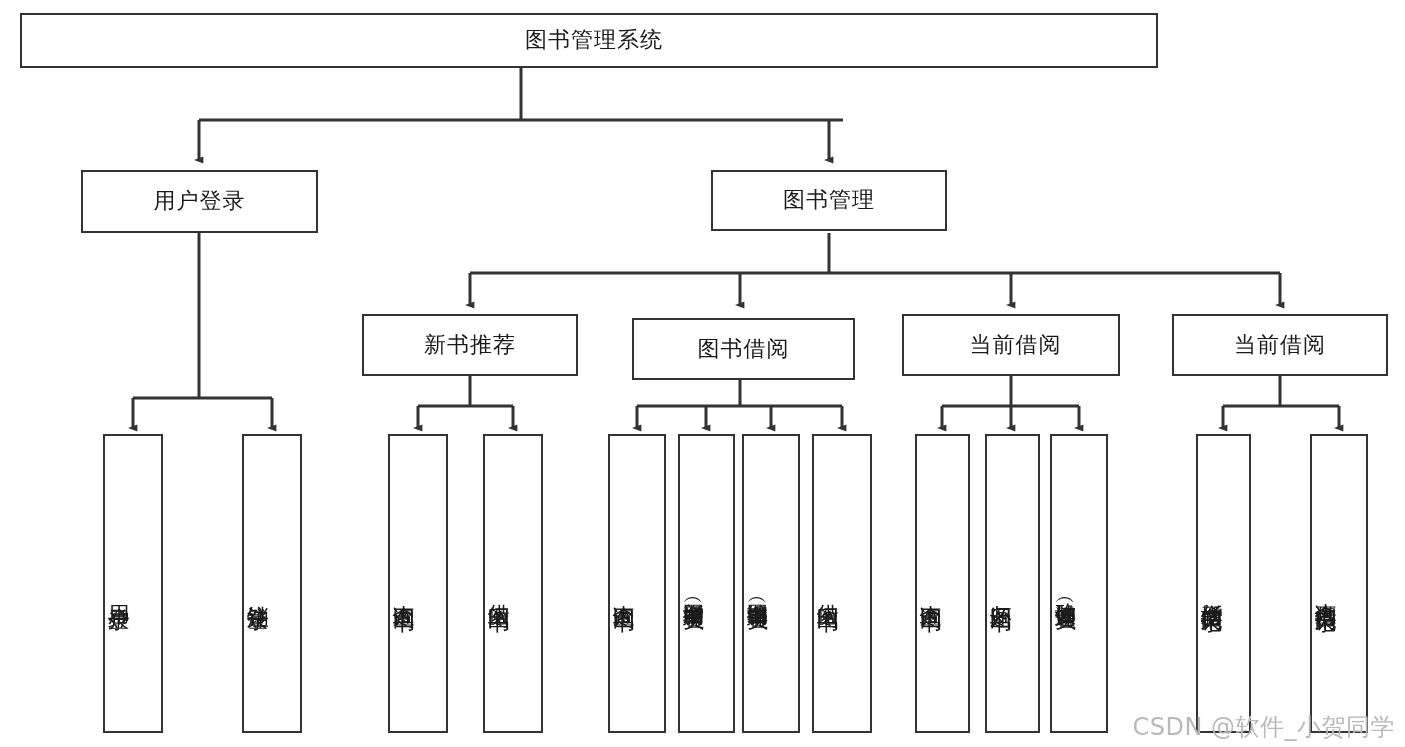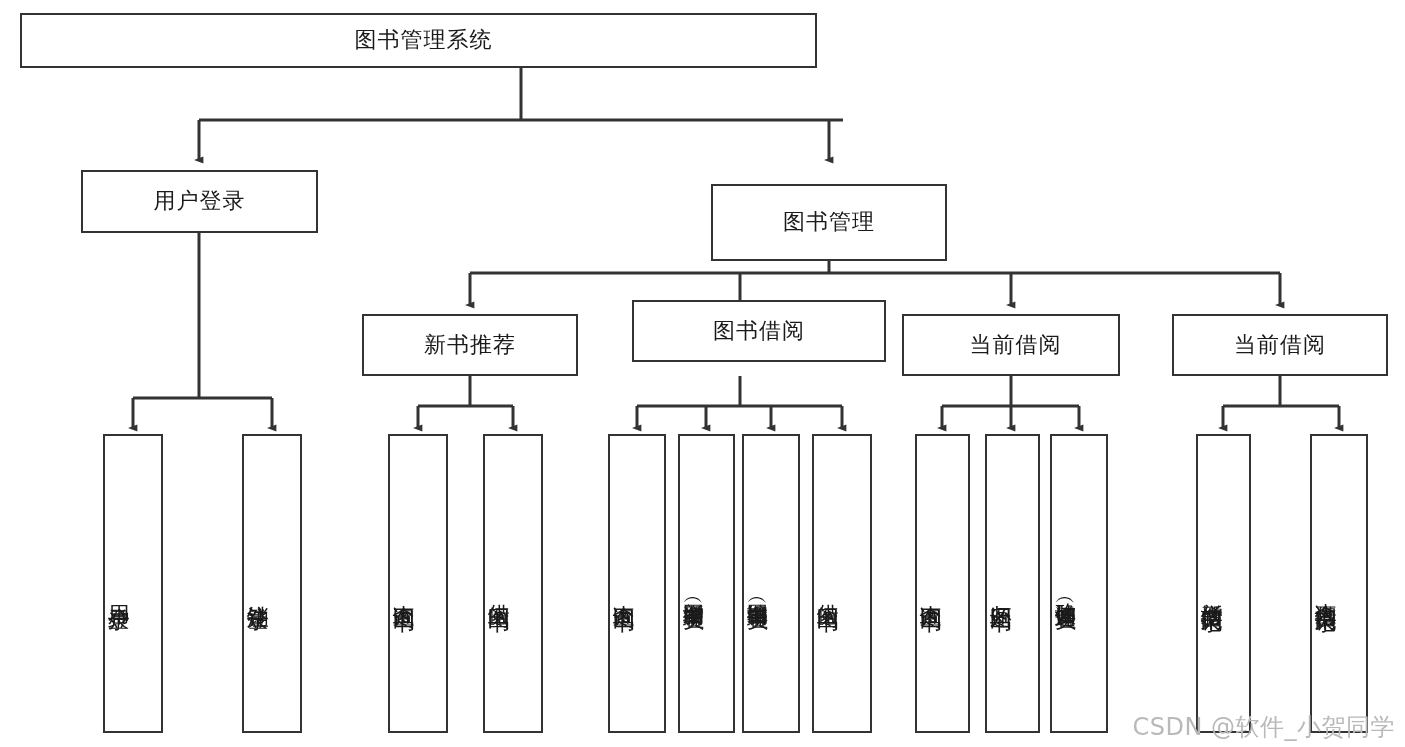--- a/index.html
+++ b/index.html
@@ -123,35 +123,35 @@
       <path d="M1011,406 L1011,428" marker-end="url(#arrow)"></path>
       <path d="M1079,406 L1079,428" marker-end="url(#arrow)"></path>
 
       <path d="M1280,376 L1280,406"></path>
       <path d="M1223,406 L1339,406"></path>
       <path d="M1223,406 L1223,428" marker-end="url(#arrow)"></path>
       <path d="M1339,406 L1339,428" marker-end="url(#arrow)"></path>
     </g>
   </svg>
 
-  <div class="node-box" style="left:20px; top:13px; width:797px; height:55px;padding-left:10px;">
+  <div class="node-box" style="left:20px; top:13px; width:1138px; height:55px;padding-left:10px;">
     <span class="node-label-h">图书管理系统</span>
   </div>
 
   <div class="node-box" style="left:81px; top:170px; width:237px; height:63px;">
     <span class="node-label-h">用户登录</span>
   </div>
-  <div class="node-box" style="left:711px; top:184px; width:236px; height:77px;">
+  <div class="node-box" style="left:711px; top:170px; width:236px; height:61px;">
     <span class="node-label-h">图书管理</span>
   </div>
 
   <div class="node-box" style="left:362px; top:314px; width:216px; height:62px;font-family:Liberation Serif, serif;">
     <span class="node-label-h">新书推荐</span>
   </div>
-  <div class="node-box" style="left:632px; top:300px; width:254px; height:62px;">
+  <div class="node-box" style="left:632px; top:318px; width:223px; height:62px;">
     <span class="node-label-h">图书借阅</span>
   </div>
   <div class="node-box" style="left:902px; top:314px; width:218px; height:62px;padding-left:9px;">
     <span class="node-label-h">当前借阅</span>
   </div>
   <div class="node-box" style="left:1172px; top:314px; width:216px; height:62px;">
     <span class="node-label-h">当前借阅</span>
   </div>
 
   <div class="node-box vertical" style="left:103px; top:434px; width:60px; height:299px;">

